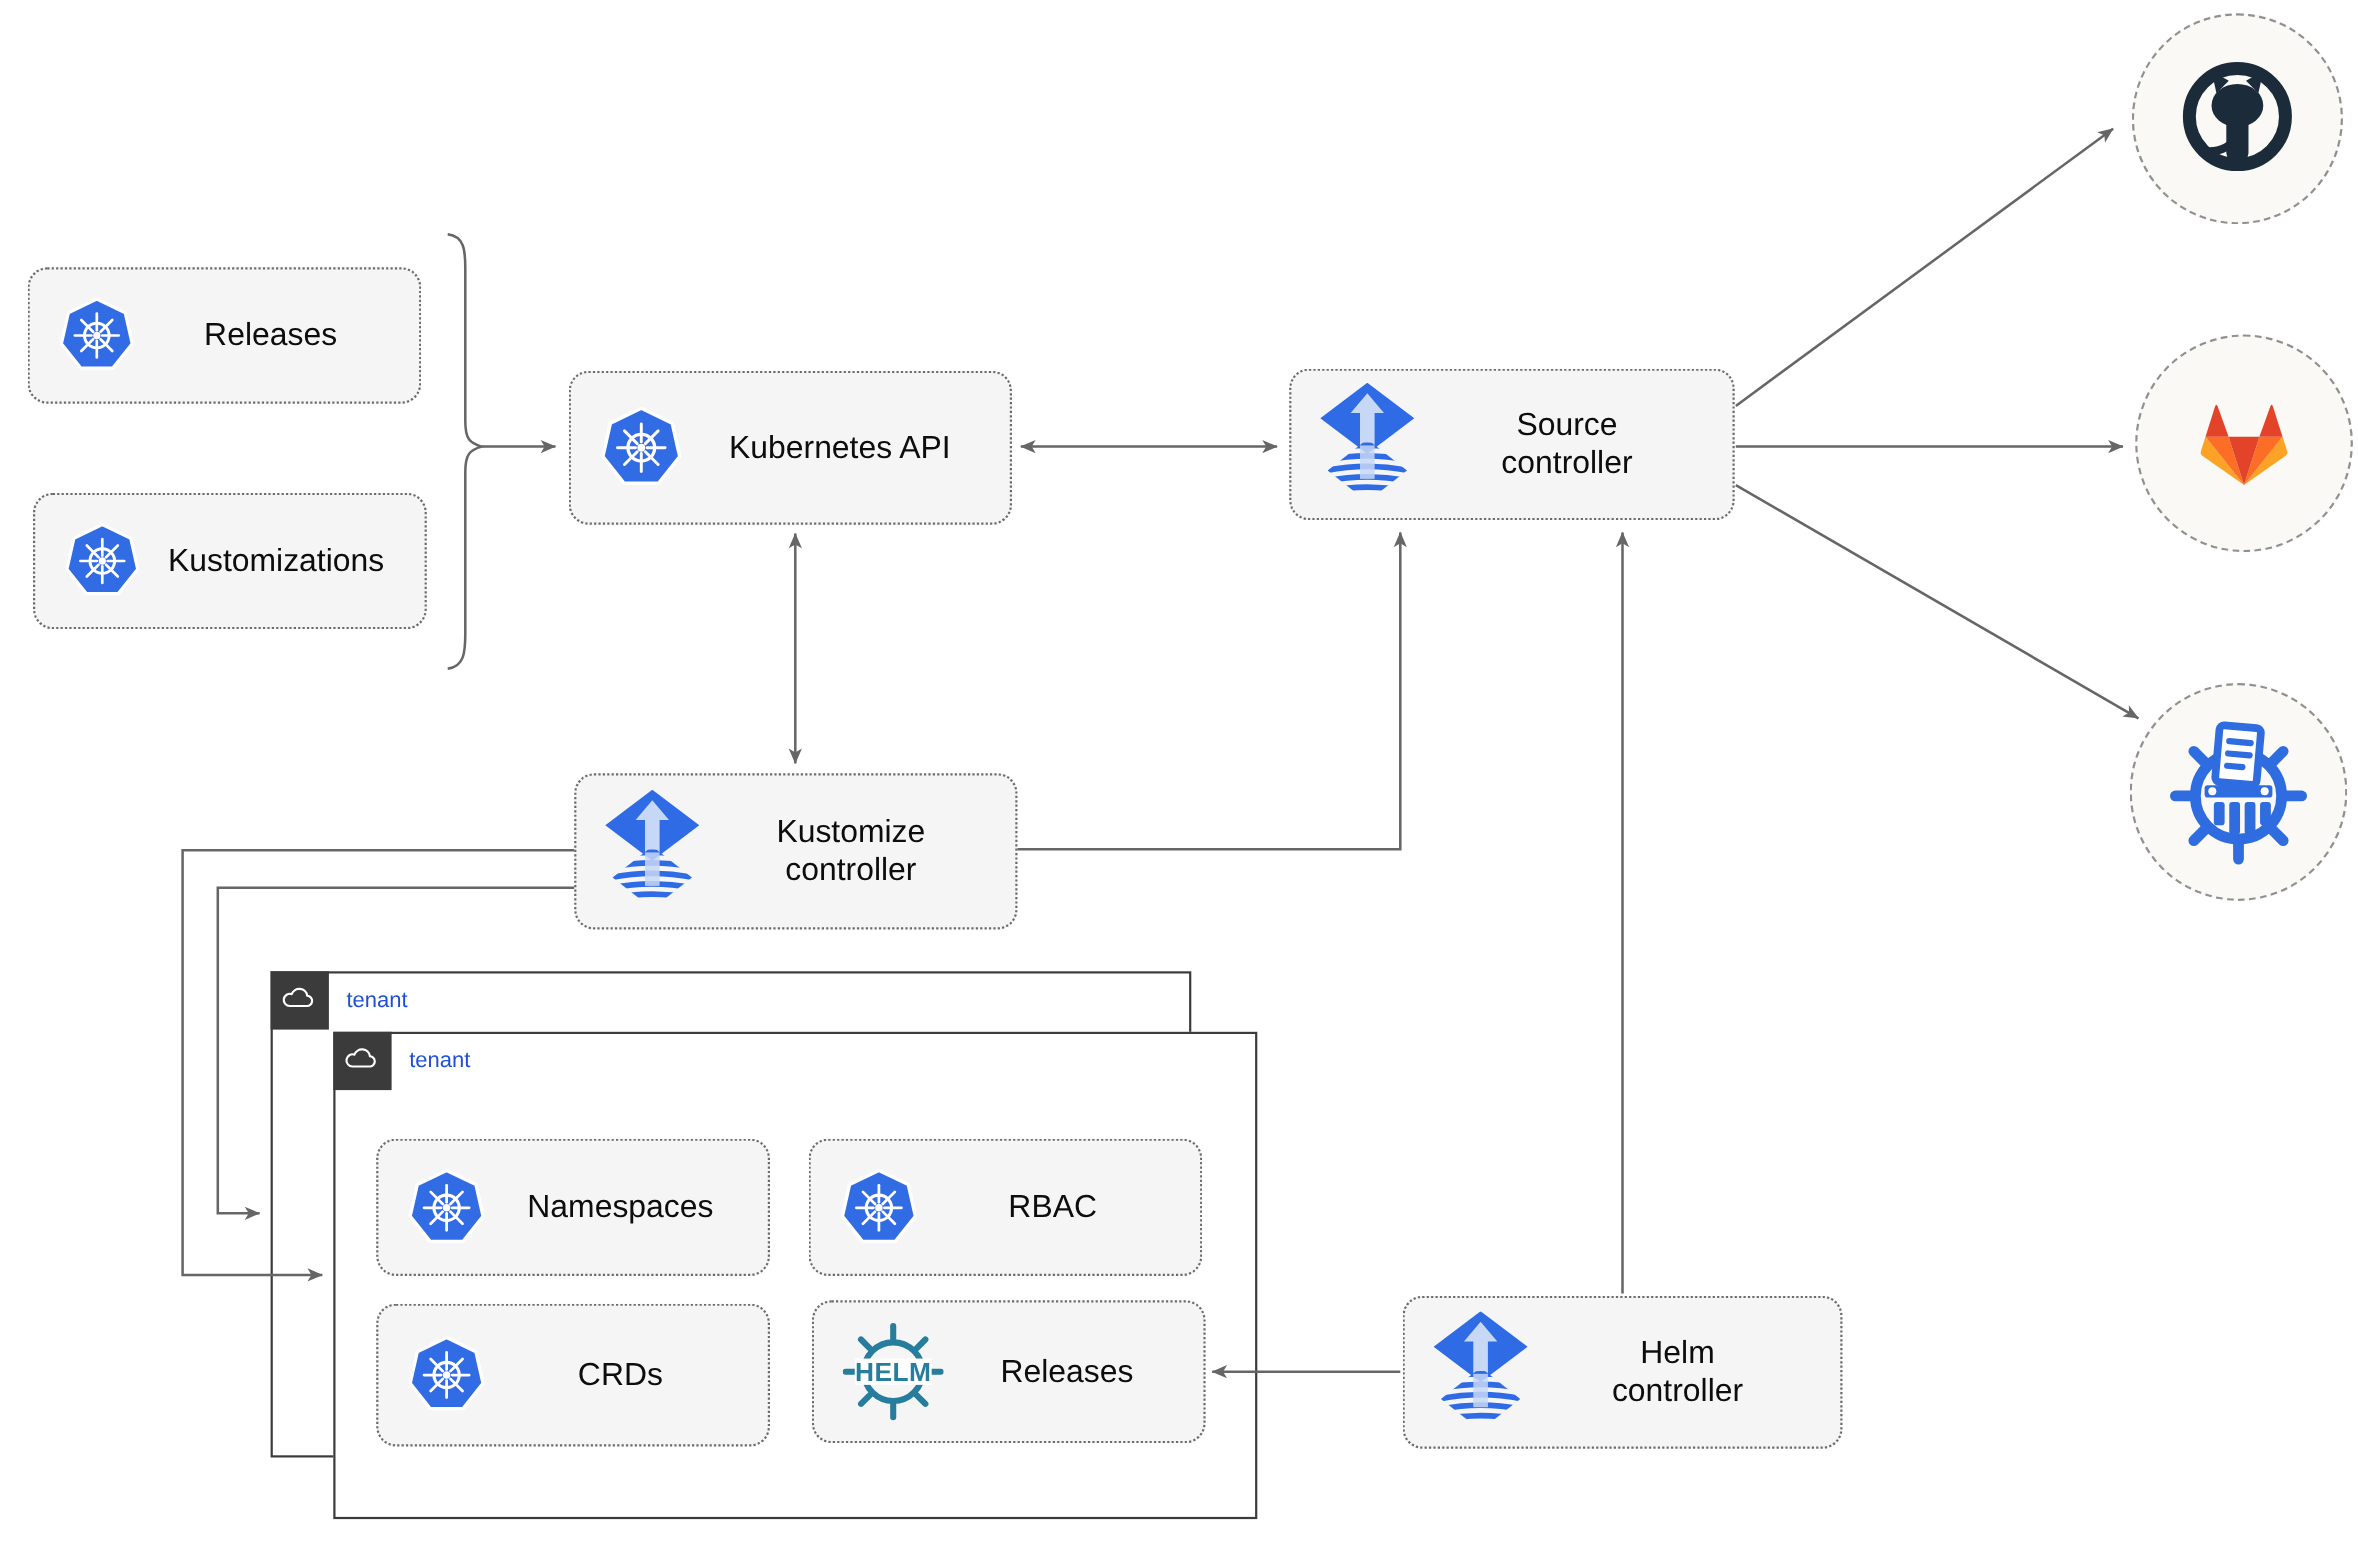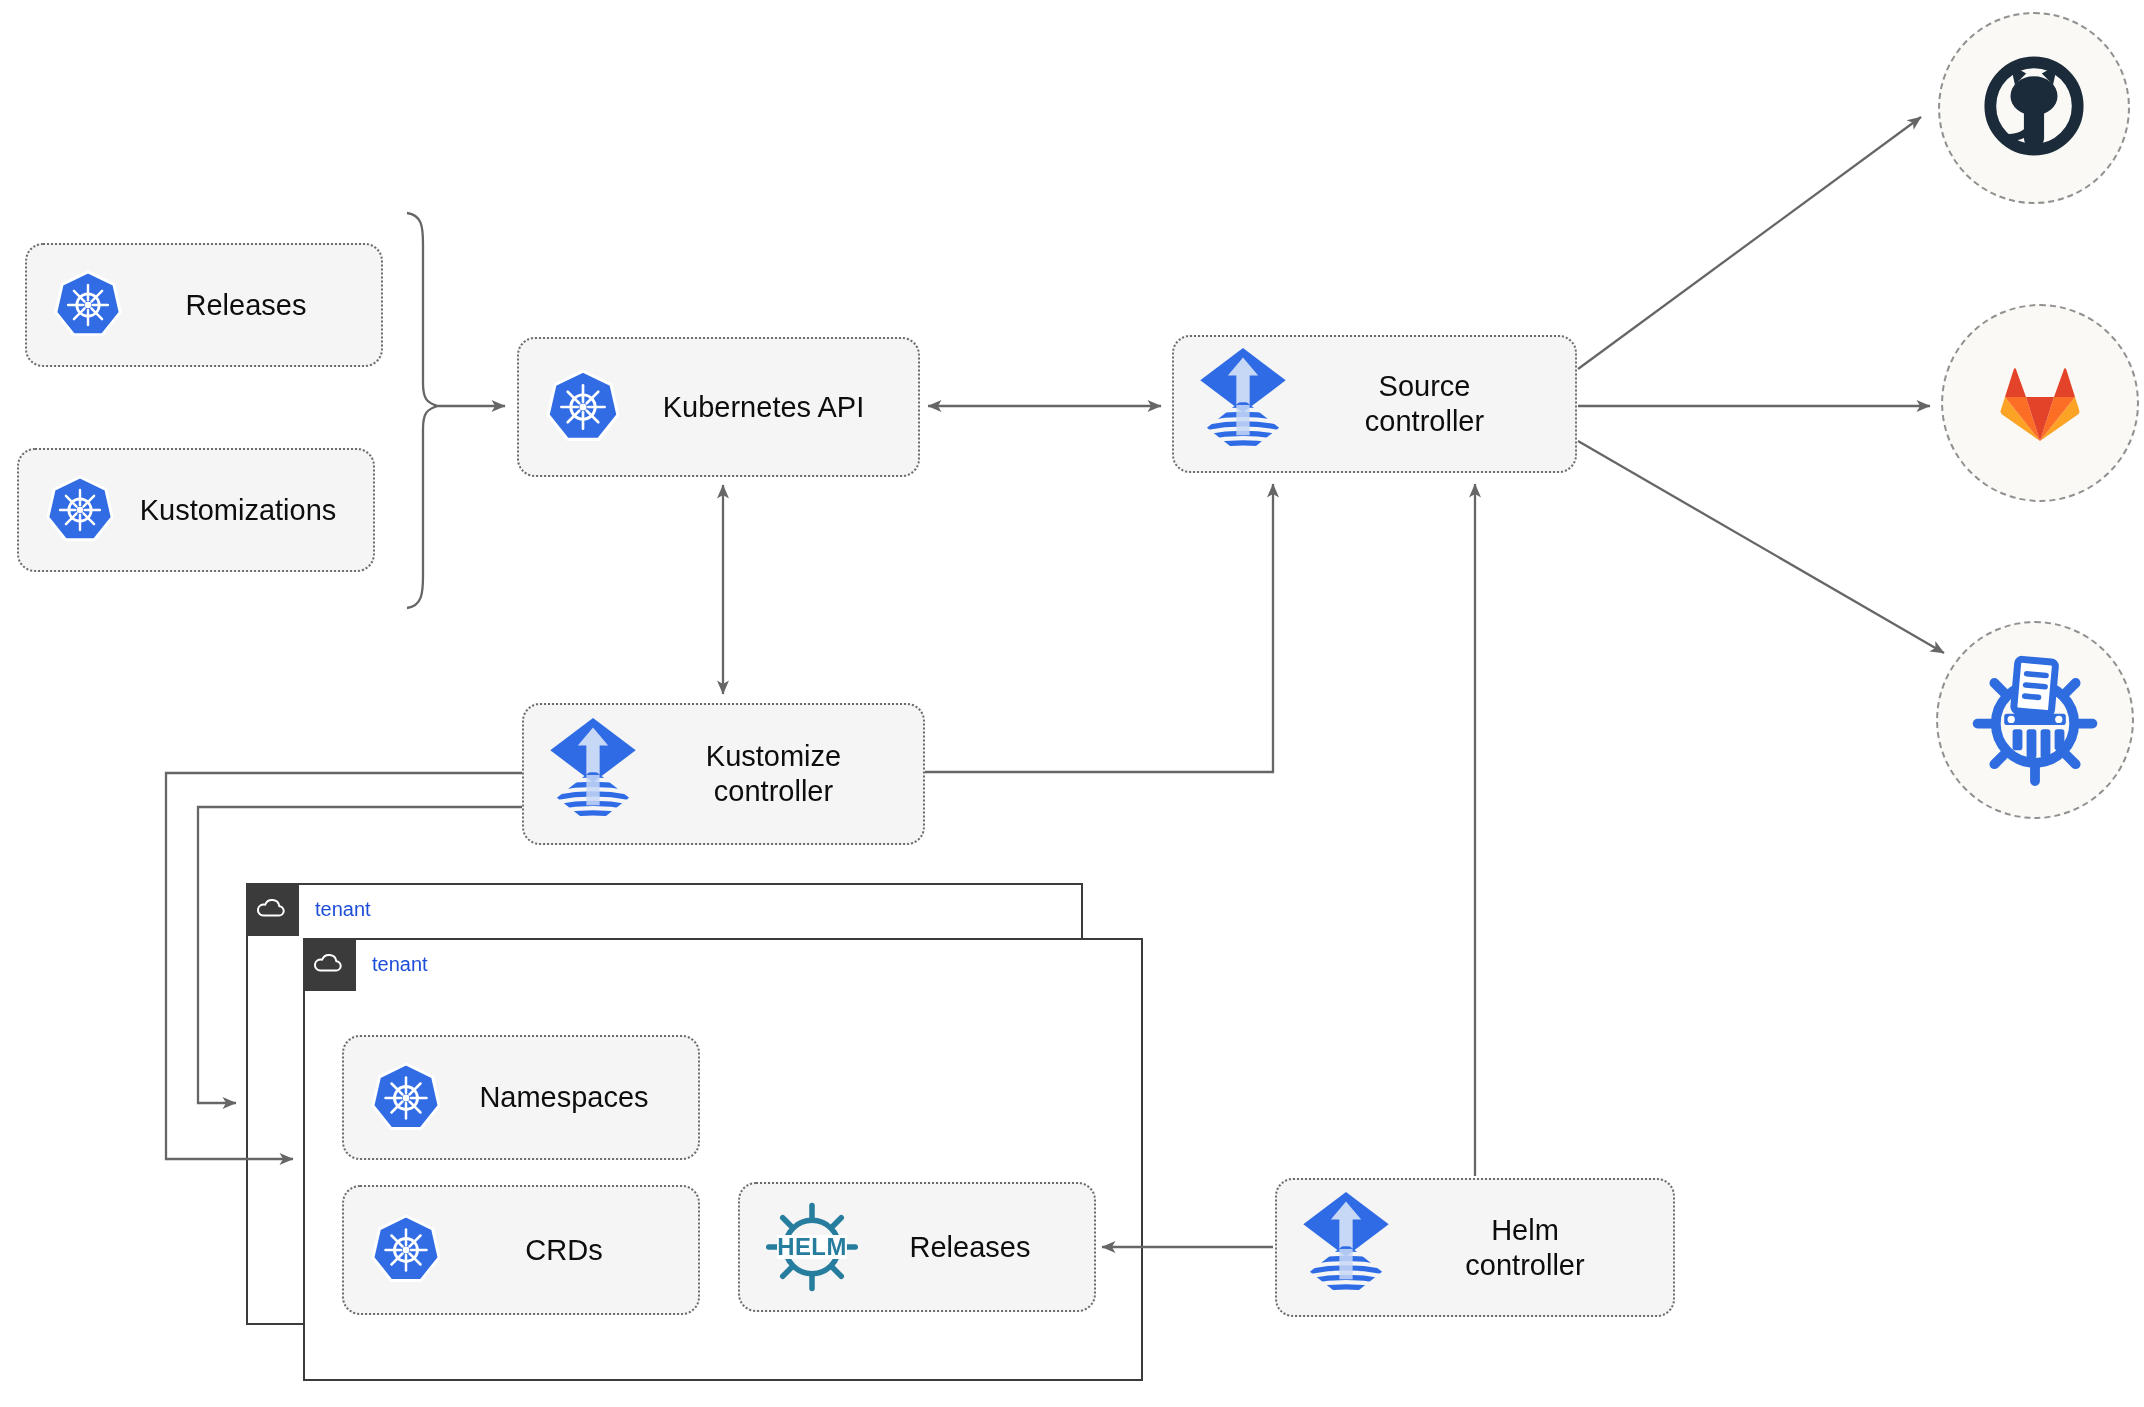--- a/index.html
+++ b/index.html
@@ -12,21 +12,21 @@
   
   .node{position:absolute;display:flex;align-items:center;box-sizing:border-box;
         background:var(--node-fill);border:2.5px dotted var(--node-border);
         border-radius:18px;padding:0 12px 0 26px;z-index:20}
   .node .icon{flex:0 0 auto;display:flex;align-items:center}
   .node .label{flex:1 1 auto;text-align:center;font-size:29px;color:#0d0d0d;
                line-height:1.2;white-space:nowrap}
   .node.two-line .label{flex:0 1 auto;margin:16px auto;width:172px;white-space:normal}
 
   .n-sources       {left:25px;  top:243px; width:358px; height:124px}
-  .n-kustomizations{left:17px;  top:448px; width:358px; height:124px}
+  .n-kustomizations{left:30px;  top:448px; width:358px; height:124px}
   .n-k8s-api       {left:517px; top:337px; width:403px; height:140px}
   .n-source        {left:1172px;top:335px; width:405px; height:138px}
   .n-kustomize     {left:522px; top:703px; width:403px; height:142px}
   .n-helm          {left:1275px;top:1178px;width:400px; height:139px}
 
   
   .tenant{position:absolute;background:#fff;border:2.5px solid var(--tenant-border);
           box-sizing:border-box}
   .t-back {left:246px;top:883px;width:837px;height:442px;z-index:5}
   .t-front{left:303px;top:938px;width:840px;height:443px;z-index:10}
@@ -263,20 +263,28 @@
 
     <div class="node n-namespaces">
       <span class="icon">
         <svg width="72" height="72">
             <use href="#sym-k8s"></use>
           </svg>
       </span>
       <span class="label">Namespaces</span>
     </div>
 
+    <div class="node n-rbac">
+      <span class="icon">
+        <svg width="72" height="72">
+            <use href="#sym-k8s"></use>
+          </svg>
+      </span>
+      <span class="label">RBAC</span>
+    </div>
 
     <div class="node n-crds">
       <span class="icon">
         <svg width="72" height="72">
             <use href="#sym-k8s"></use>
           </svg>
       </span>
       <span class="label">CRDs</span>
     </div>
 

